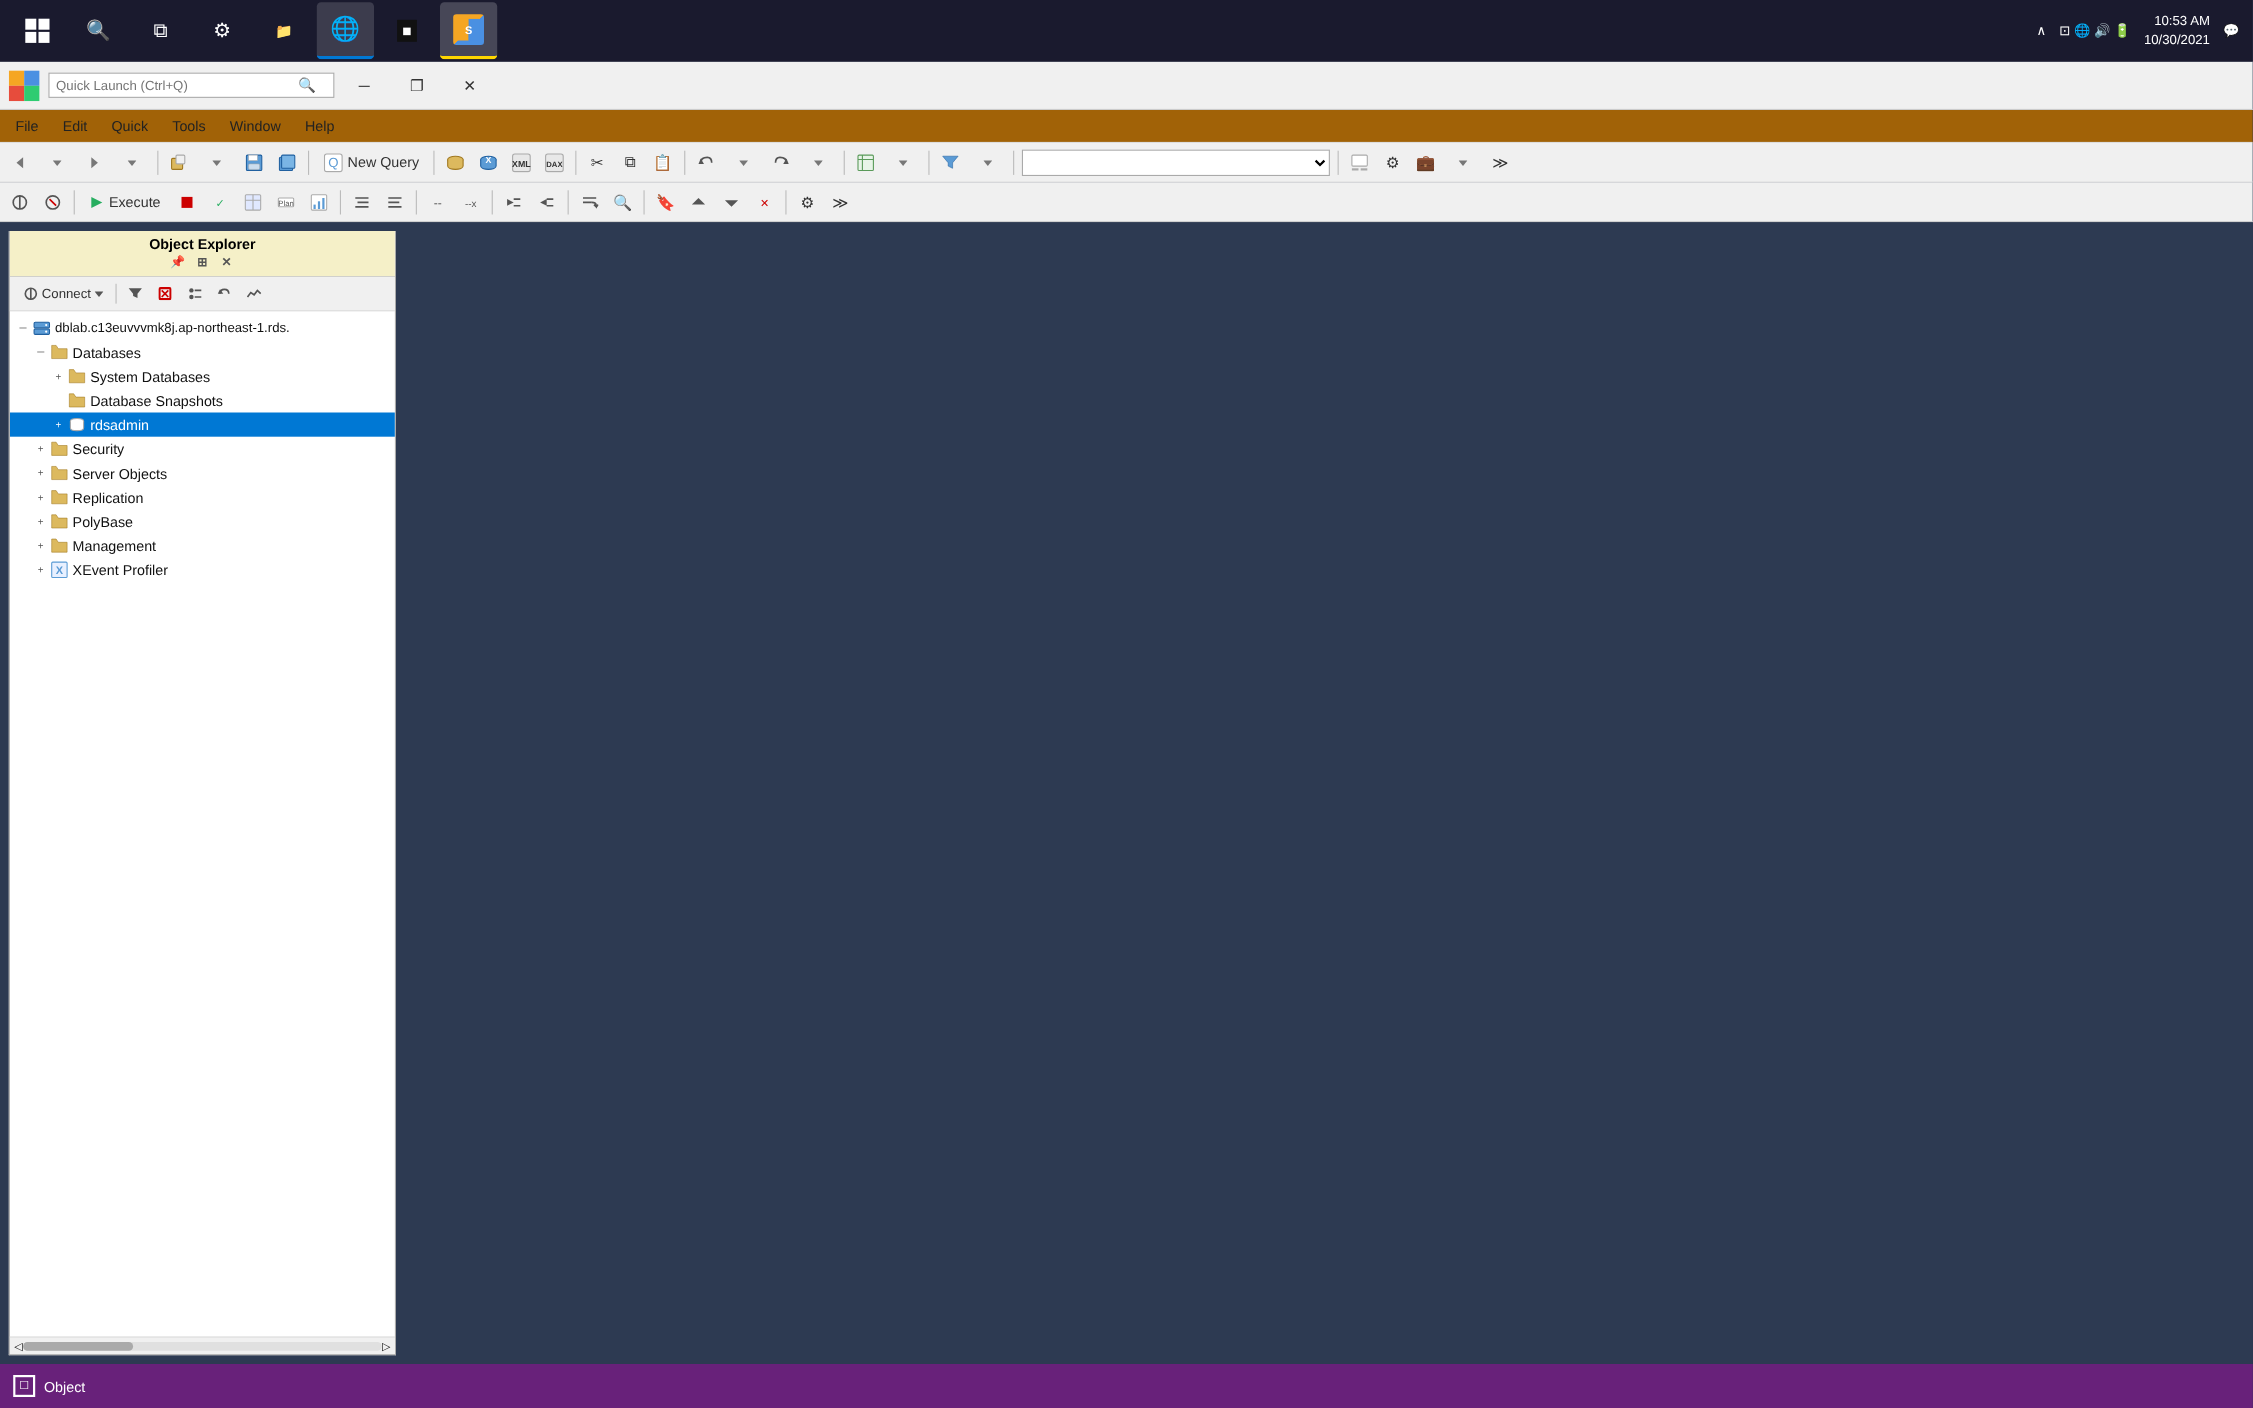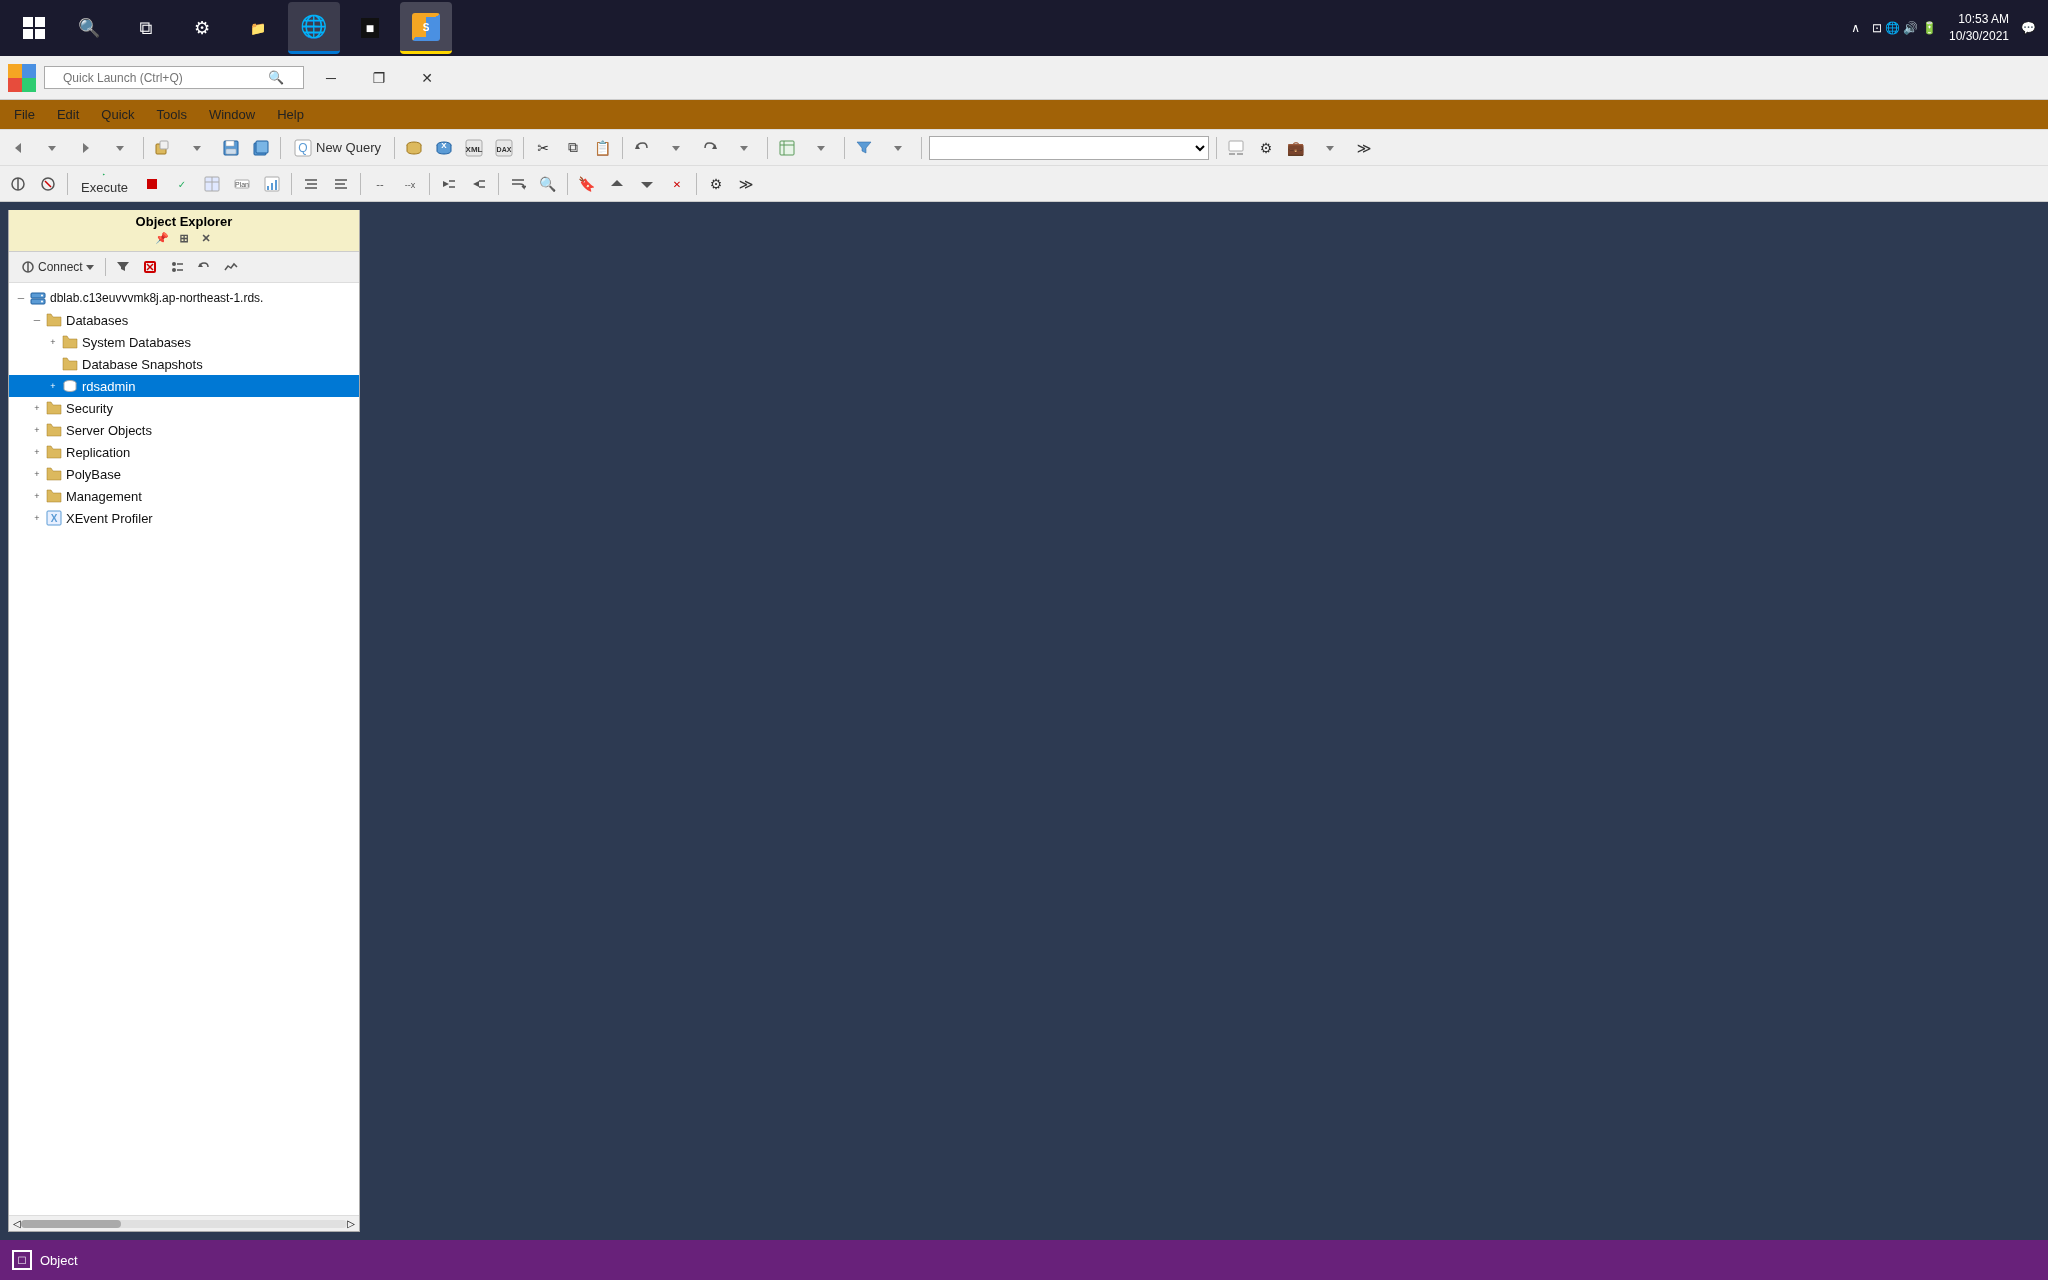--- a/index.html
+++ b/index.html
@@ -89,21 +89,21 @@
     .title-bar-text {
       flex: 1;
       font-size: 13px;
       color: #333;
     }
     .title-search {
       display: flex;
       align-items: center;
       border: 1px solid #aaa;
       background: #fff;
-      padding: 3px 18px;
+      padding: 3px 6px;
       width: 260px;
       margin-right: 4px;
     }
     .title-search input {
       border: none;
       outline: none;
       background: transparent;
       font-size: 12px;
       width: 220px;
       color: #888;
@@ -208,21 +208,20 @@
     .execute-btn {
       display: flex;
       align-items: center;
       gap: 4px;
       padding: 3px 8px;
       height: 28px;
       cursor: pointer;
       border-radius: 3px;
       font-size: 13px;
       color: #333;
-      flex-direction: column;
     }
 
     
     .main-area {
       display: flex;
       width: 100%;
       height: calc(1280px - 56px - 44px - 30px - 36px - 36px - 40px);
       background: #2d3a52;
     }
 

